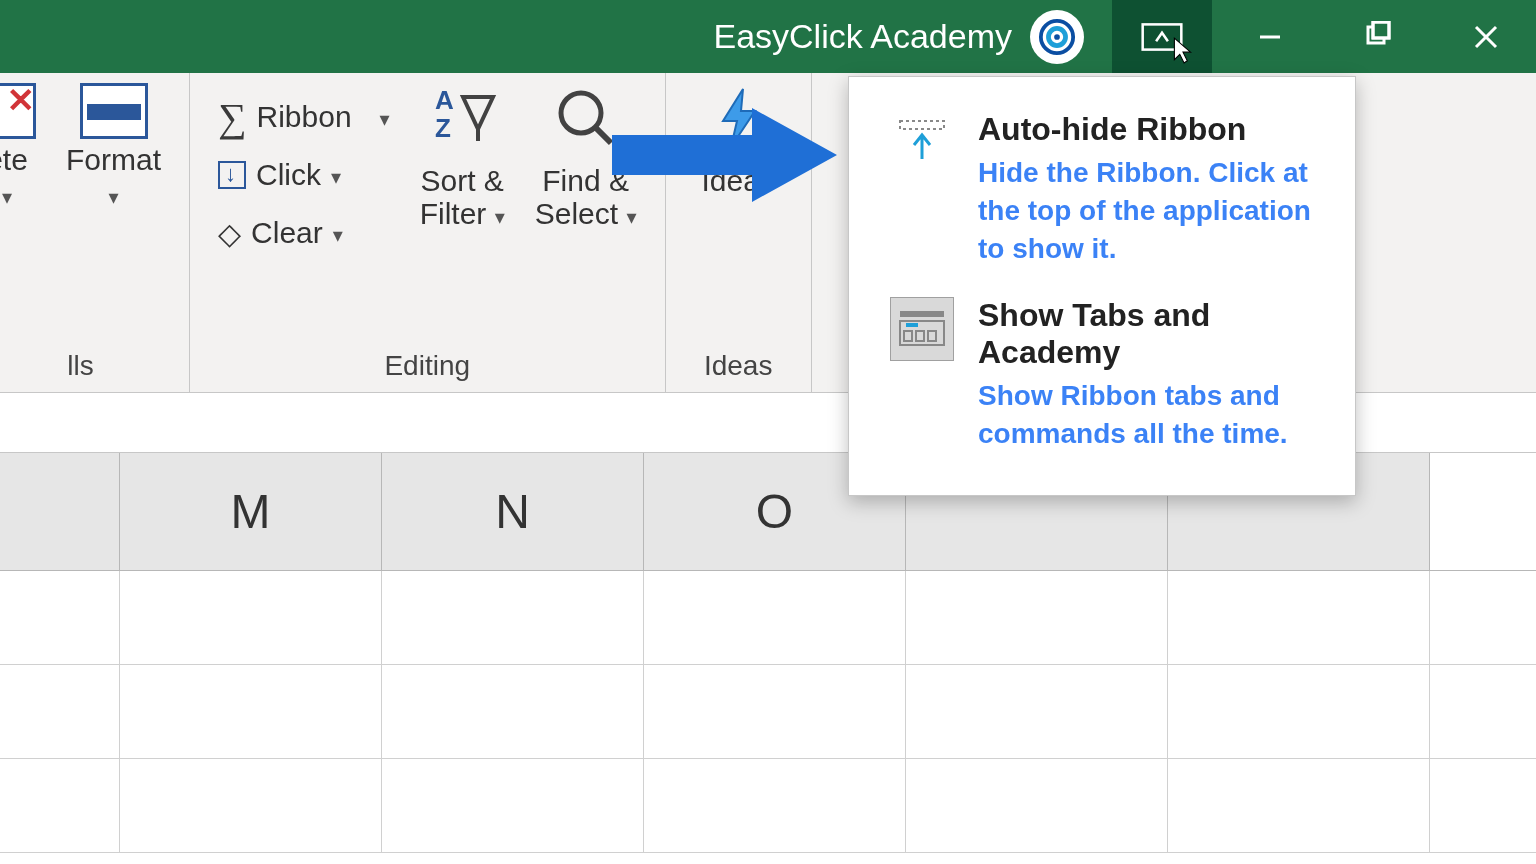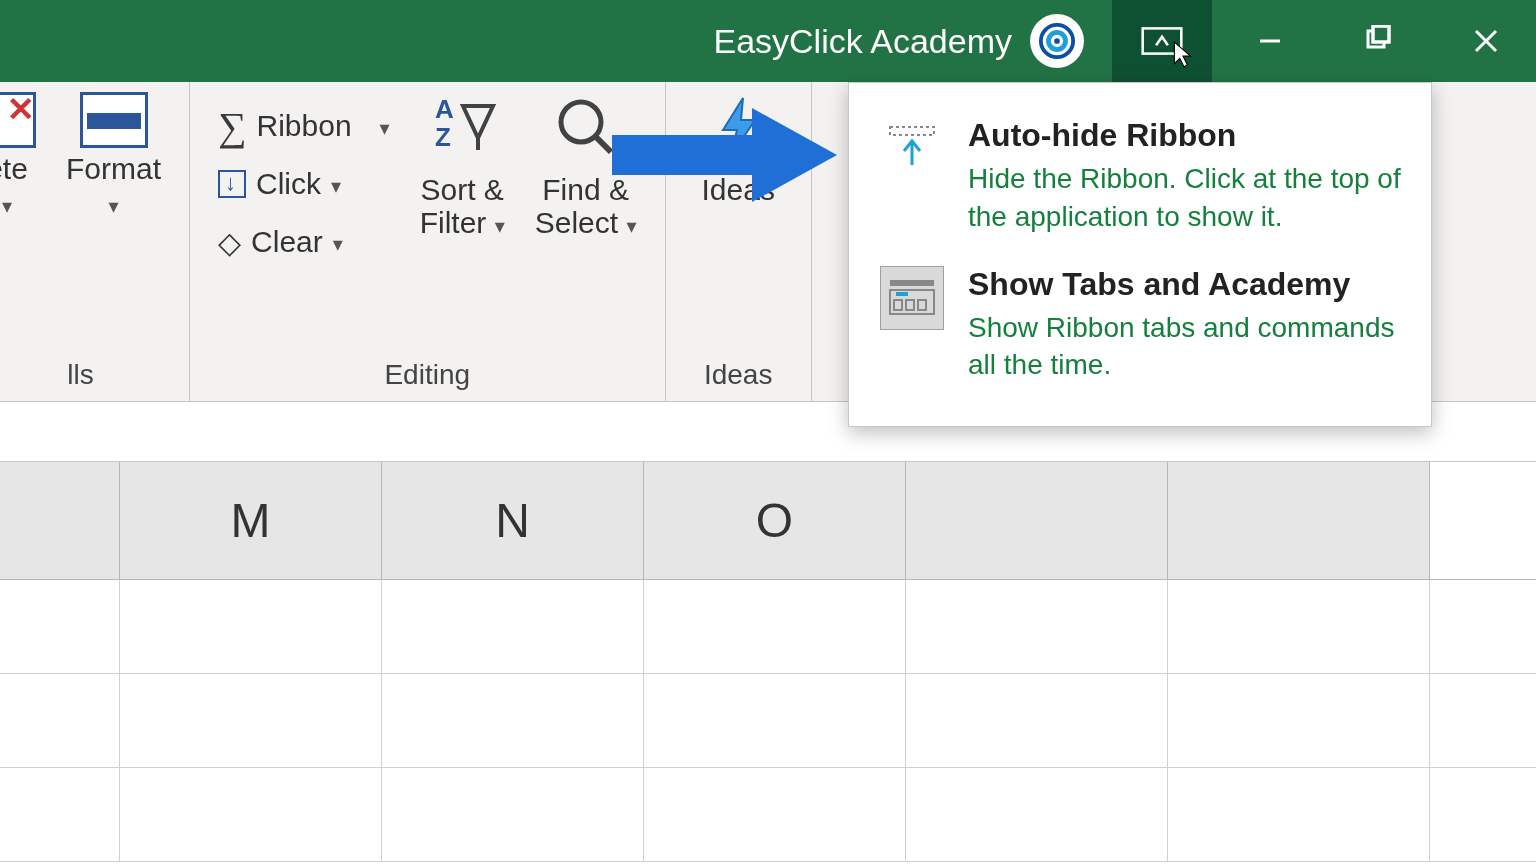--- a/index.html
+++ b/index.html
@@ -8,21 +8,21 @@
     background: #fff;
     width: 1536px;
     height: 864px;
     overflow: hidden;
     position: relative;
   }
 
   
   .titlebar {
     position: relative;
-    height: 82px;
+    height: 73px;
     background: #217346;
     display: flex;
     align-items: center;
     justify-content: flex-end;
     padding-right: 0;
     gap: 8px;
   }
   .titlebar .title {
     color: #fff;
     font-size: 34px;
@@ -140,44 +140,44 @@
     display:flex;
     height: 94px;
     border-bottom: 1px solid #d0d0d0;
   }
   .grid-cell { border-right: 1px solid #d0d0d0; }
 
   
   .popup {
     position:absolute;
     left: 848px;
-    top: 82px;
-    width: 584px;
+    top: 76px;
+    width: 508px;
     background:#fff;
     box-shadow: 0 6px 18px rgba(0,0,0,0.25);
     border:1px solid #c7c7c7;
-    padding: 20px 0 26px 1px;
+    padding: 20px 0 26px 11px;
     z-index: 50;
   }
   .popup-item {
     display:flex;
     gap: 24px;
     padding: 14px 30px 16px 30px;
   }
   .popup-item .icon-box {
     width:64px; height:64px; flex:0 0 64px;
     display:flex; align-items:center; justify-content:center;
     border:1px solid transparent;
   }
   .popup-item.selected .icon-box {
     background:#d9d9d9; border:1px solid #a0a0a0;
   }
   .popup-item .texts { flex:1; }
   .popup-item .ititle { font-size:32px; font-weight:700; color:#222; margin-bottom:6px;}
-  .popup-item .idesc { font-size:28px; color:#15803d; line-height:1.35; }
+  .popup-item .idesc { font-size:28px; color:#3b82f6; line-height:1.35;font-weight:bold; }
 
   .auto-hide-icon svg, .show-tabs-icon svg, .show-tabs-cmds-icon svg {
     width:56px; height:56px;
   }
 
   
   .blue-arrow {
     position:absolute;
     left: 612px; top:100px;
     z-index: 60;

